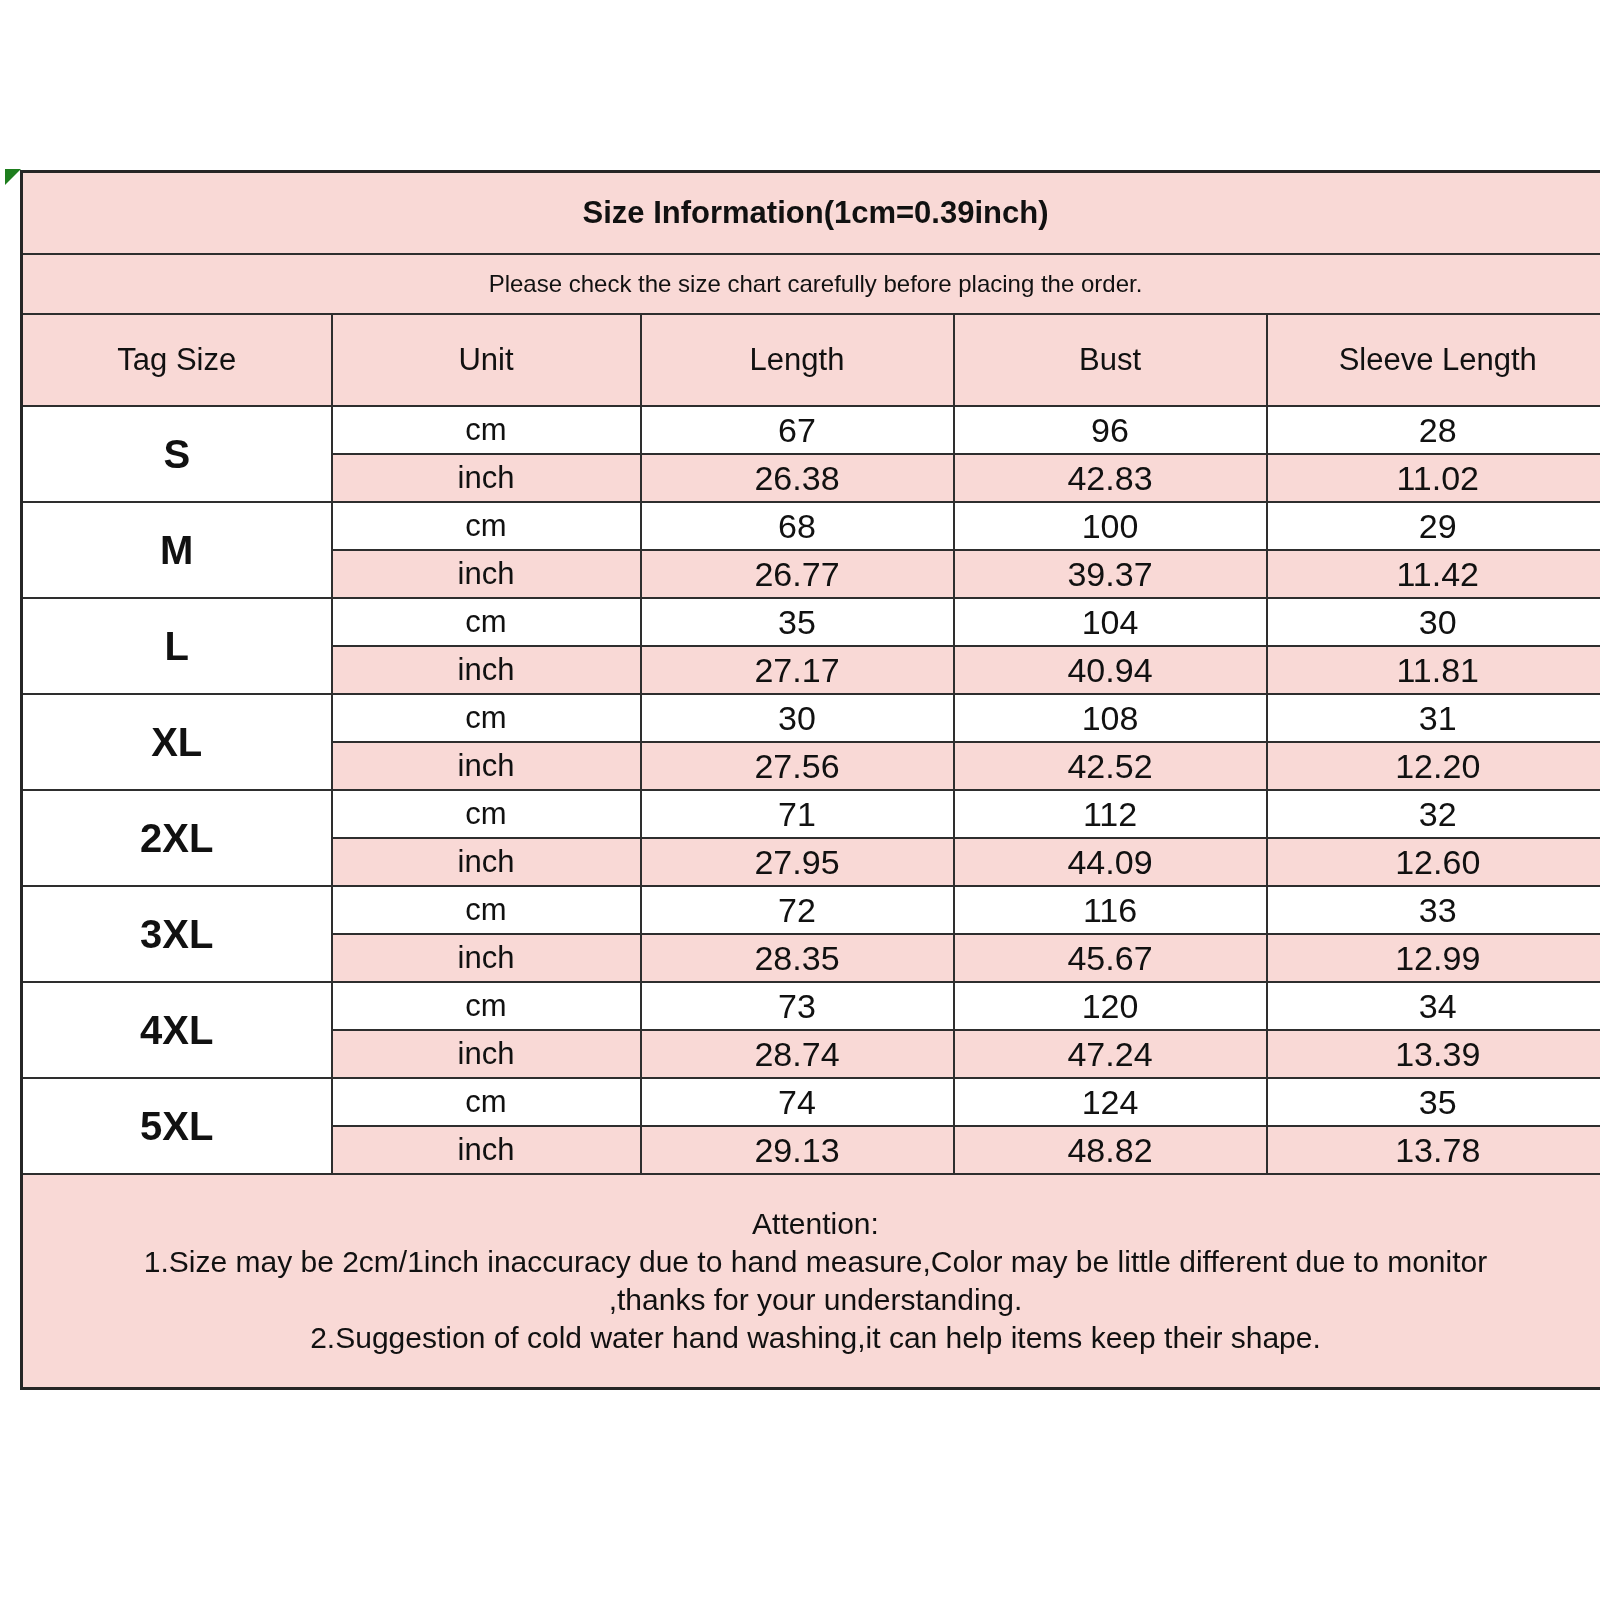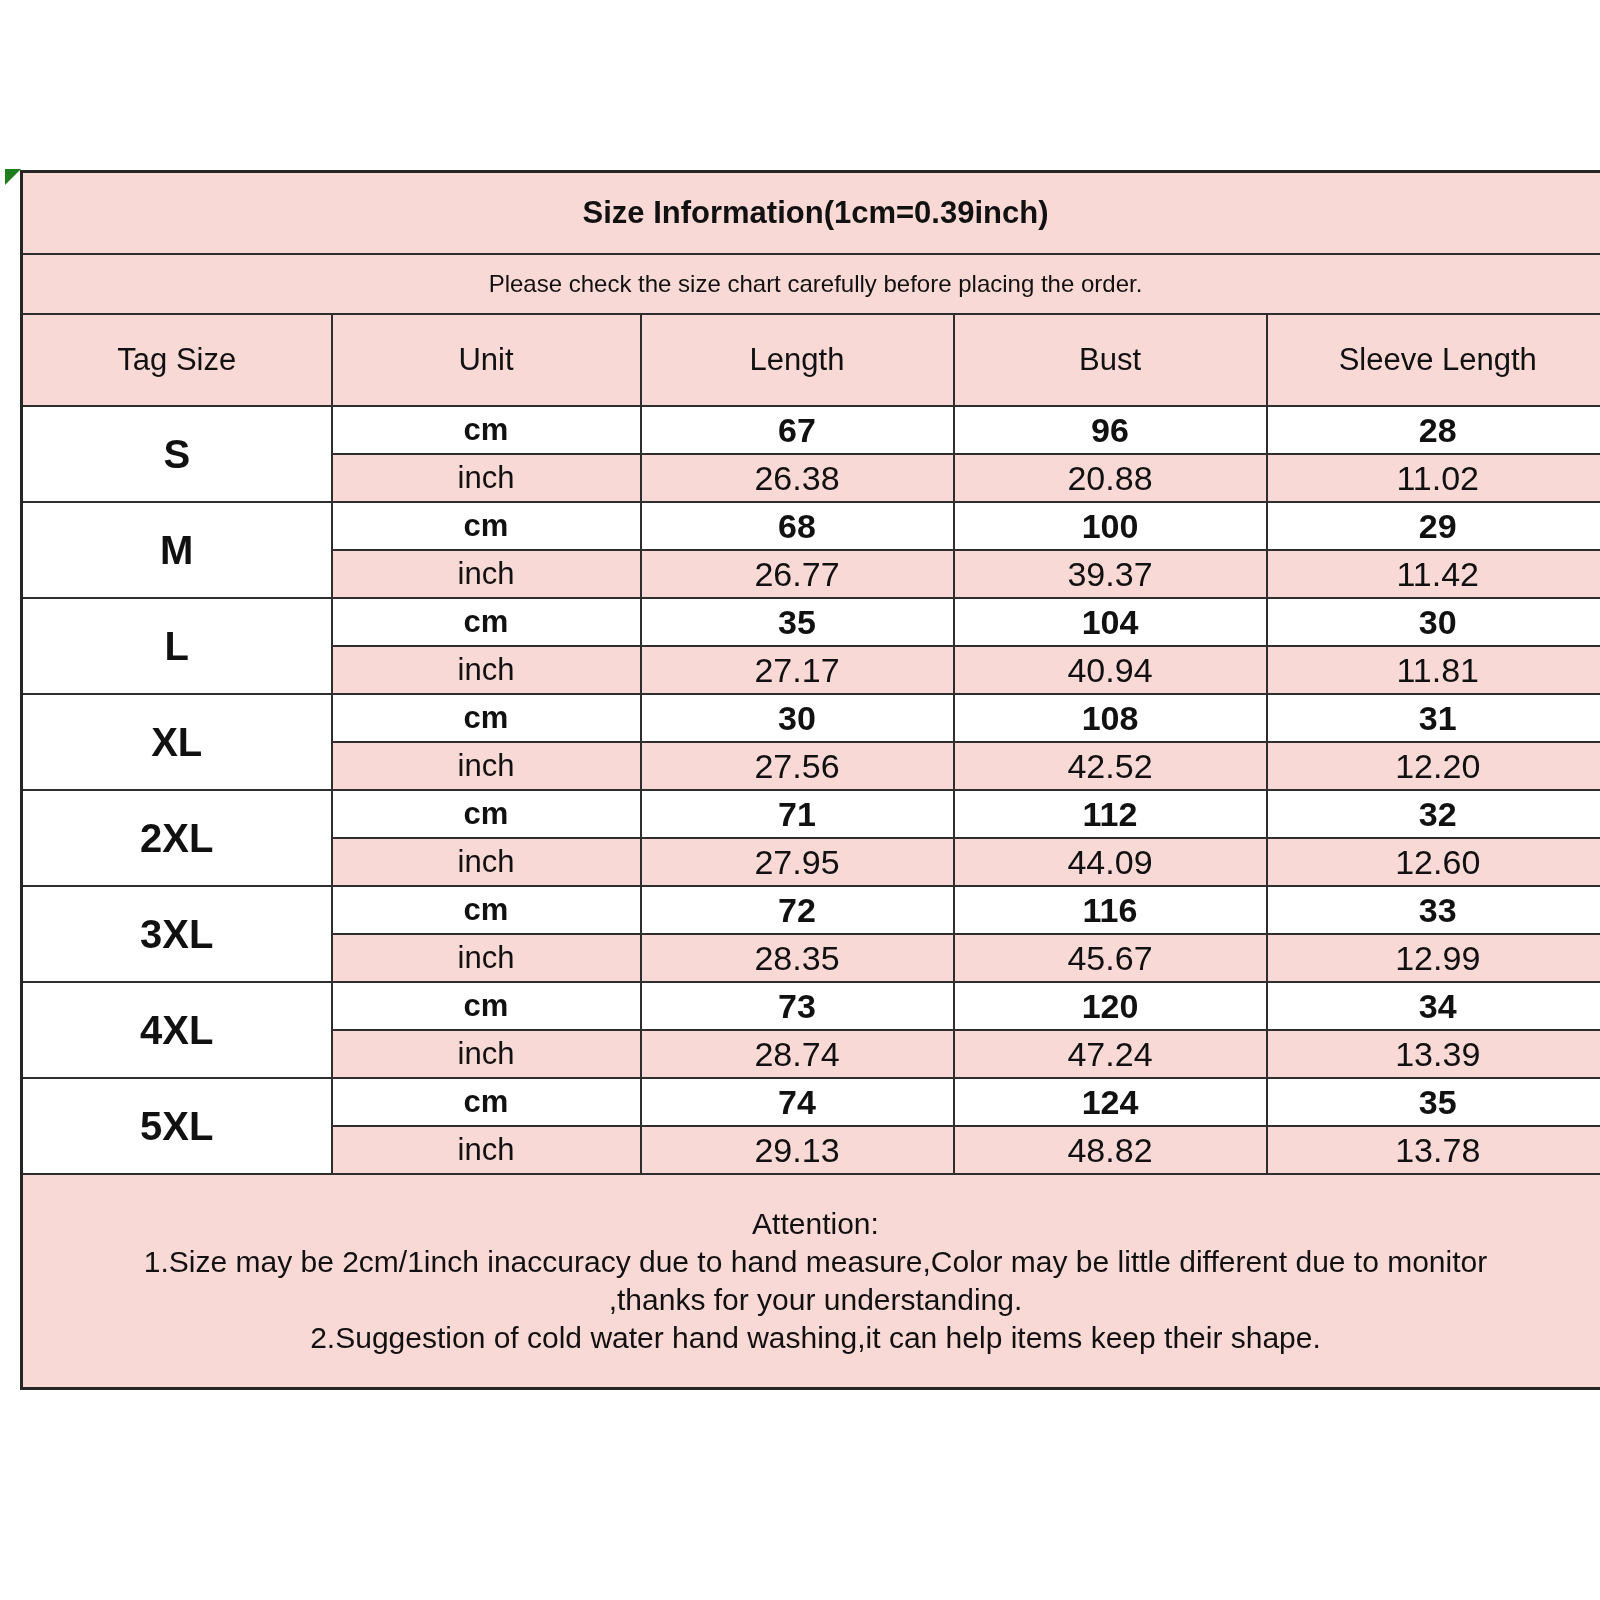--- a/index.html
+++ b/index.html
@@ -38,21 +38,21 @@
   }
   table.size-table td {
     border: 2px solid #2e2e2e;
     text-align: center;
     vertical-align: middle;
     padding: 0;
     overflow: hidden;
   }
   table.size-table { border: 3px solid #262626; }
   .pink  { background: #f9d9d6; }
-  .white { background: #ffffff; font-weight: bold; }
+  .white { background: #ffffff; }
   td.title-cell {
     height: 80px;
     font-weight: bold;
     font-size: 31px;
   }
   td.subtitle-cell {
     height: 58px;
     font-size: 24px;
   }
   td.header-cell {
@@ -117,21 +117,21 @@
       <tr>
         <td class="tag-cell white" rowspan="2">S</td>
         <td class="unit-cell white">cm</td>
         <td class="num-cell white">67</td>
         <td class="num-cell white">96</td>
         <td class="num-cell white">28</td>
       </tr>
       <tr>
         <td class="unit-cell pink">inch</td>
         <td class="num-cell pink">26.38</td>
-        <td class="num-cell pink">20.88</td>
+        <td class="num-cell pink">42.83</td>
         <td class="num-cell pink">11.02</td>
       </tr>
 
       <tr>
         <td class="tag-cell white" rowspan="2">M</td>
         <td class="unit-cell white">cm</td>
         <td class="num-cell white">68</td>
         <td class="num-cell white">100</td>
         <td class="num-cell white">29</td>
       </tr>

